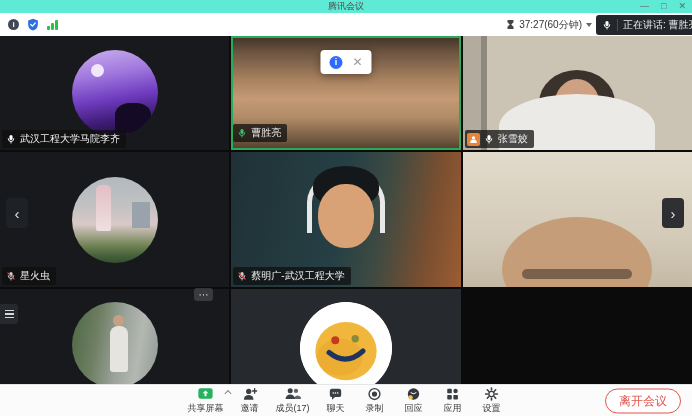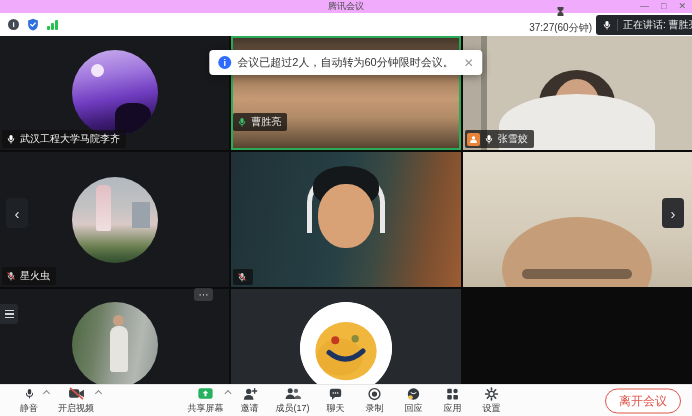--- a/index.html
+++ b/index.html
@@ -1,37 +1,37 @@
 <!DOCTYPE html>
 <html><head>
 <meta charset="utf-8">
 <style>
   * { margin:0; padding:0; box-sizing:border-box; }
   html,body { width:692px; height:416px; overflow:hidden; background:#000;
     font-family:"Liberation Sans", sans-serif; }
   .window { width:692px; height:416px; display:flex; flex-direction:column; background:#0b0b0b; }
 
   
-  .titlebar { height:13px; background:#f0abfc; position:relative; display:flex;
+  .titlebar { height:13px; background:#5eead4; position:relative; display:flex;
     align-items:center; justify-content:center; font-size:9px; color:#4a4a4a; flex:0 0 auto;text-align:right; }
   .win-controls { position:absolute; right:6px; top:0; height:100%; display:flex;
     gap:12px; align-items:center; font-size:9px; color:#666; }
   .win-controls span { cursor:default; line-height:1; }
 
   
   .infobar { height:23px; background:#ffffff; position:relative; display:flex;
     align-items:center; padding:0 8px; flex:0 0 auto; }
   .status-icons { display:flex; gap:8px; align-items:center; }
   .info-circle { width:11px; height:11px; border-radius:50%; background:#434a54; color:#fff;
     font-size:8px; display:flex; align-items:center; justify-content:center; font-weight:bold; }
   .signal { display:flex; align-items:flex-end; gap:1.5px; height:10px; }
   .signal i { display:block; width:2.5px; background:#27c24c; border-radius:1px; }
   .signal i:nth-child(1){height:4px;} .signal i:nth-child(2){height:7px;} .signal i:nth-child(3){height:10px;}
   .timer { position:absolute; right:100px; display:flex; align-items:center; gap:4px;
-    font-size:10px; color:#333;flex-direction:column; }
+    font-size:10px; color:#333; }
   .caret-down { width:0; height:0; border-left:3.5px solid transparent; border-right:3.5px solid transparent;
     border-top:4px solid #666; }
   .speaking-badge { position:absolute; right:0; top:2px; height:20px; max-width:96px;
     background:#23262b; border-radius:3px 0 0 3px; display:flex; align-items:center;
     padding:0 4px 0 6px; gap:5px; color:#ededed; font-size:10px; white-space:nowrap; overflow:hidden; }
   .badge-sep { width:1px; height:12px; background:#4a4d52; flex:0 0 auto; }
 
   
   .stage { position:relative; height:348px; background:#0b0b0b; display:grid;
     grid-template-columns:1fr 1fr 1fr; grid-template-rows:114px 135px 1fr; gap:2px; flex:0 0 auto; }
@@ -83,21 +83,21 @@
   .v-head { background:linear-gradient(180deg,#e2dacb 0%,#d4cbb9 60%,#c4b9a4 100%); }
   .v-head::before { content:""; position:absolute; left:50%; bottom:-34px; transform:translateX(-50%);
     width:150px; height:104px; border-radius:50%; background:#c59e79; }
   .v-head::after { content:""; position:absolute; left:50%; bottom:8px; transform:translateX(-50%);
     width:110px; height:10px; border-radius:6px; background:rgba(60,48,38,.55); }
 
   
   .pill { position:absolute; left:2px; bottom:2px; background:rgba(15,15,15,.74); border-radius:2px;
     display:flex; align-items:center; gap:4px; padding:2px 6px 2px 4px; font-size:10px; color:#f0f0f0;
     max-width:96%; white-space:nowrap; z-index:3; }
-  .tile.active .pill { left:2px; bottom:19px; }
+  .tile.active .pill { left:2px; bottom:8px; }
   .host-badge { width:13px; height:13px; border-radius:2px; background:#e8833a; display:flex;
     align-items:center; justify-content:center; flex:0 0 auto; margin-left:-2px; }
   .mic { width:10px; height:12px; flex:0 0 auto; }
   .mic .body { fill:currentColor; }
   .mic .arc { stroke:currentColor; stroke-width:1.5; fill:none; stroke-linecap:round; }
   .mic-on { color:#ffffff; }
   .mic-speaking { color:#35c168; }
   .mic-muted { color:#cfcfcf; }
 
   
@@ -244,20 +244,21 @@
       <span class="phones"></span>
       <span class="hair"></span>
       <span class="face"></span>
       <div class="pill">
         <svg class="mic mic-muted" viewBox="0 0 16 16">
           <rect class="body" x="5.5" y="1.5" width="5" height="8" rx="2.5"></rect>
           <path class="arc" d="M3.5 7.5a4.5 4.5 0 0 0 9 0"></path>
           <line class="arc" x1="8" y1="12" x2="8" y2="14.5"></line>
           <line x1="2.5" y1="2.5" x2="13.5" y2="13.5" stroke="#e0544c" stroke-width="1.8"></line>
         </svg>
+        <span>蔡明广-武汉工程大学</span>
       </div>
     </div>
 
     <div class="tile v-head row3"></div>
 
     <div class="tile row3">
       <div class="avatar a-outdoor"></div>
     </div>
 
     <div class="tile lighter row3">
@@ -268,62 +269,35 @@
           <ellipse cx="26" cy="36" rx="15" ry="12" fill="#e8a82c" opacity="0.55"></ellipse>
           <circle cx="23" cy="25" r="2.6" fill="#c23b1f"></circle>
           <circle cx="36" cy="24" r="2.4" fill="#8a8a3a"></circle>
           <path d="M19 33q11 9 22-1" stroke="#1d3461" stroke-width="3.4" fill="none" stroke-linecap="round"></path>
         </svg>
       </div>
     </div>
 
     <div class="banner">
       <span class="i-circle">i</span>
-      <span>会议已超过2人，自动转为60分钟限时会议。</span>
       <span class="close">✕</span>
     </div>
 
     <div class="nav-btn nav-prev">‹</div>
     <div class="nav-btn nav-next">›</div>
 
     <div class="layout-btn">
         <i></i>
         <i></i>
         <i></i>
       </div>
     <div class="more-btn">⋯</div>
   </div>
 
   <div class="toolbar">
-    <div class="tb-left">
-
-      <div class="tb-item">
-        <span class="ic">
-          <svg class="mic" style="color:#3a3f44;width:11px;height:13px" viewBox="0 0 16 16">
-            <rect class="body" x="5.5" y="1.5" width="5" height="8" rx="2.5"></rect>
-            <path class="arc" d="M3.5 7.5a4.5 4.5 0 0 0 9 0"></path>
-            <line class="arc" x1="8" y1="12" x2="8" y2="14.5"></line>
-          </svg>
-        </span>
-        <span>静音</span>
-        <span class="chev"></span>
-      </div>
-
-      <div class="tb-item">
-        <span class="ic">
-          <svg width="17" height="13" viewBox="0 0 18 14" fill="#3a3f44">
-            <rect x="1" y="2.5" width="11" height="9" rx="2"></rect>
-            <path d="M12 6l5-3v8l-5-3z"></path>
-            <line x1="2" y1="1" x2="16" y2="13" stroke="#e0544c" stroke-width="1.8"></line>
-          </svg>
-        </span>
-        <span>开启视频</span>
-        <span class="chev"></span>
-      </div>
-    </div>
 
     <div class="tb-center">
 
       <div class="tb-item">
         <span class="ic">
           <svg width="16" height="13" viewBox="0 0 18 14">
             <rect x="1" y="1" width="16" height="12" rx="2.5" fill="#26b15e"></rect>
             <path d="M9 3.5l3.2 3.2h-2.1V10H7.9V6.7H5.8z" fill="#fff"></path>
           </svg>
         </span>

